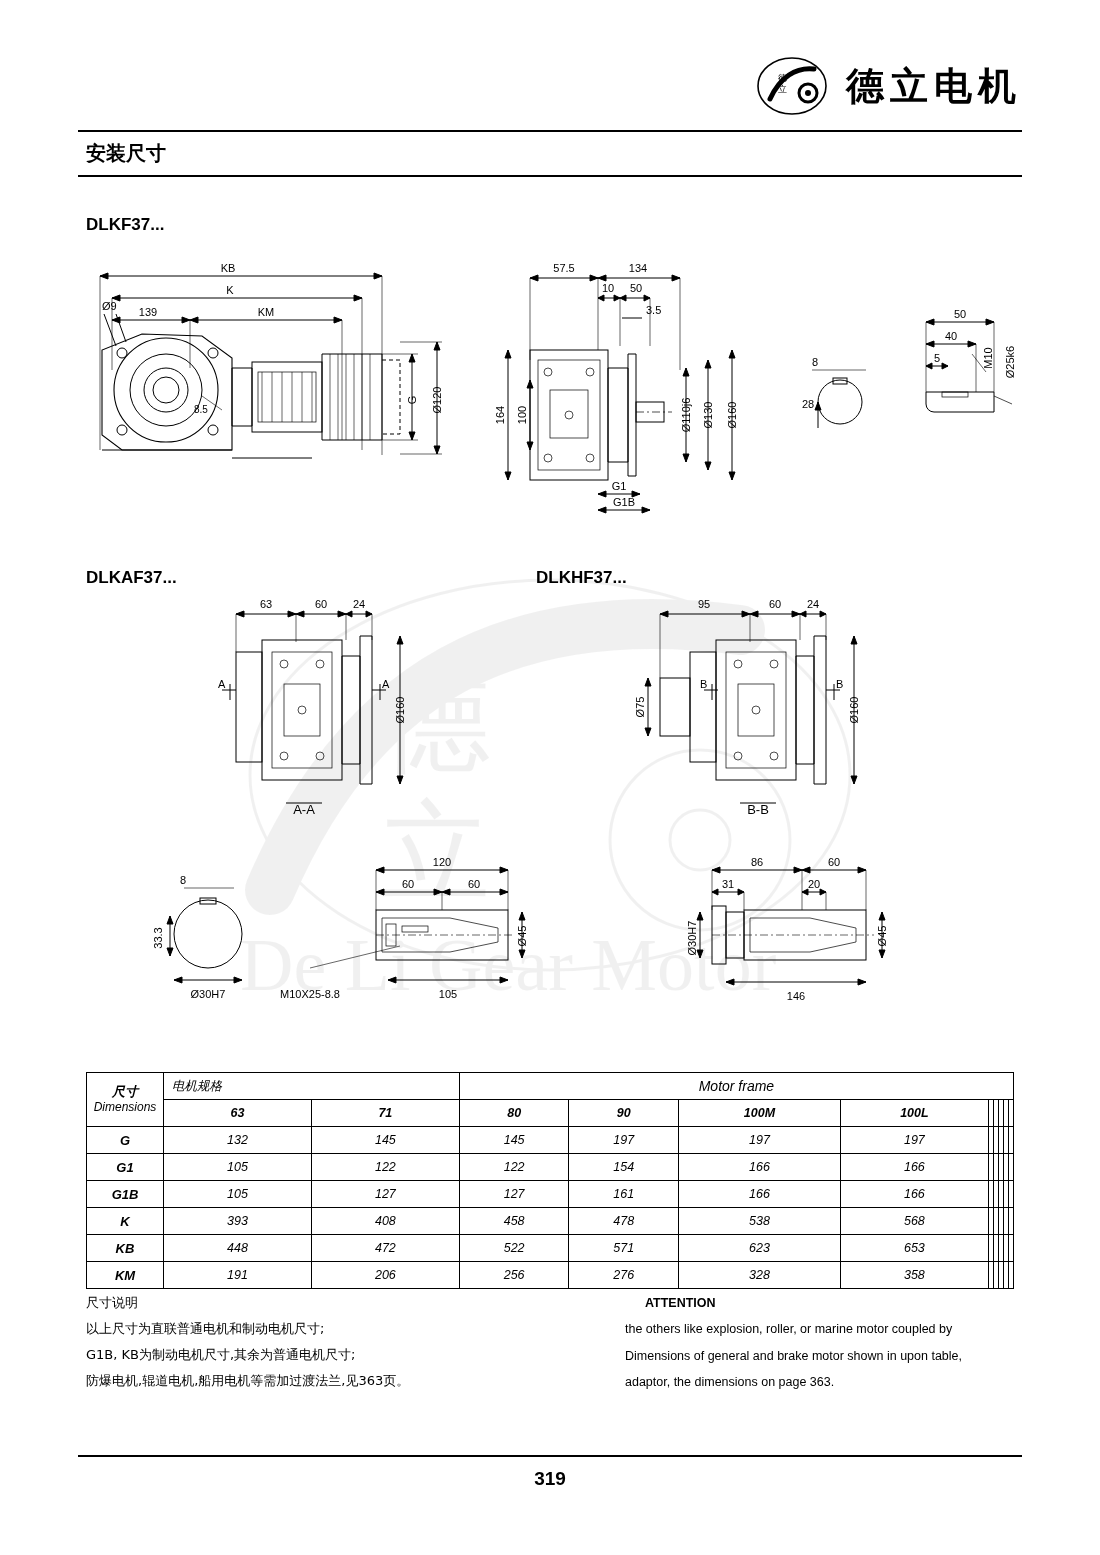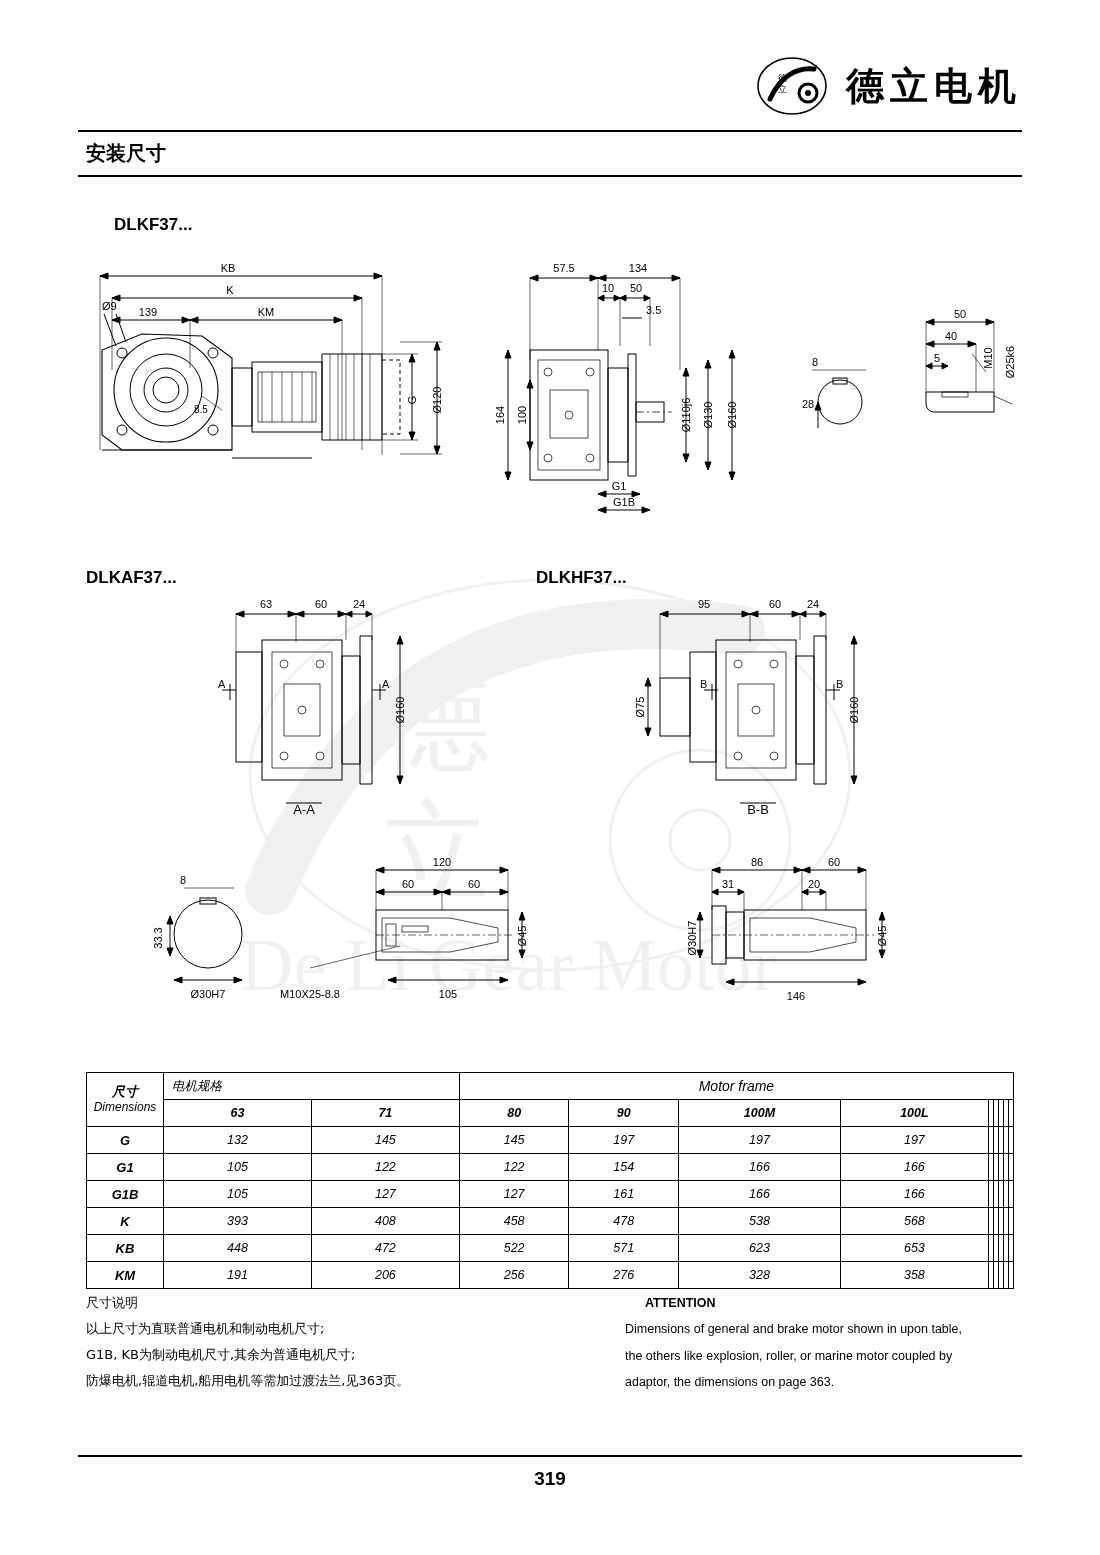--- a/index.html
+++ b/index.html
@@ -114,21 +114,21 @@
         <circle cx="520" cy="280" r="90"></circle>
         <circle cx="520" cy="280" r="30"></circle>
       </g>
       <path d="M90 330 C180 120 330 40 560 70" fill="none" stroke="#7a7a7a" stroke-width="50" stroke-linecap="round"></path>
       <text x="200" y="200" font-size="110" fill="#7a7a7a" font-family="DejaVu Sans, sans-serif">德</text>
       <text x="200" y="330" font-size="110" fill="#7a7a7a" font-family="DejaVu Sans, sans-serif">立</text>
       <text x="60" y="430" font-size="74" fill="#7a7a7a" font-family="Liberation Serif, serif">De Li Gear Motor</text>
     </svg>
   </div>
 
-  <div class="sect-title" style="left:86px;top:215px;margin-left:28px;">DLKF37...</div>
+  <div class="sect-title" style="left:86px;top:215px;">DLKF37...</div>
   <div class="sect-title" style="left:86px;top:568px;">DLKAF37...</div>
   <div class="sect-title" style="left:536px;top:568px;">DLKHF37...</div>
 
   <div class="dwg" style="left:82px;top:250px;">
     <svg width="380" height="250" viewBox="0 0 380 250">
       <g stroke="#000" fill="none" stroke-width="1">
 
         <line x1="18" y1="26" x2="300" y2="26"></line>
         <path d="M18 26 l8 -3 v6 z" fill="#000"></path>
           <path d="M300 26 l-8 -3 v6 z" fill="#000"></path>
@@ -670,21 +670,21 @@
 
   <div class="notes">
     <div class="n-title">尺寸说明</div>
     <div>以上尺寸为直联普通电机和制动电机尺寸;</div>
     <div>G1B, KB为制动电机尺寸,其余为普通电机尺寸;</div>
     <div>防爆电机,辊道电机,船用电机等需加过渡法兰,见363页。</div>
   </div>
 
   <div class="attn">
     <div class="a-title">ATTENTION</div>
+    <div>the others like explosion, roller, or marine motor coupled by</div>
     <div>Dimensions of general and brake motor shown in upon table,</div>
-    <div>the others like explosion, roller, or marine motor coupled by</div>
     <div>adaptor, the dimensions on page 363.</div>
   </div>
 
   <div class="foot-rule"></div>
   <div class="pageno">319</div>
 
 </div>
 
 </body></html>

